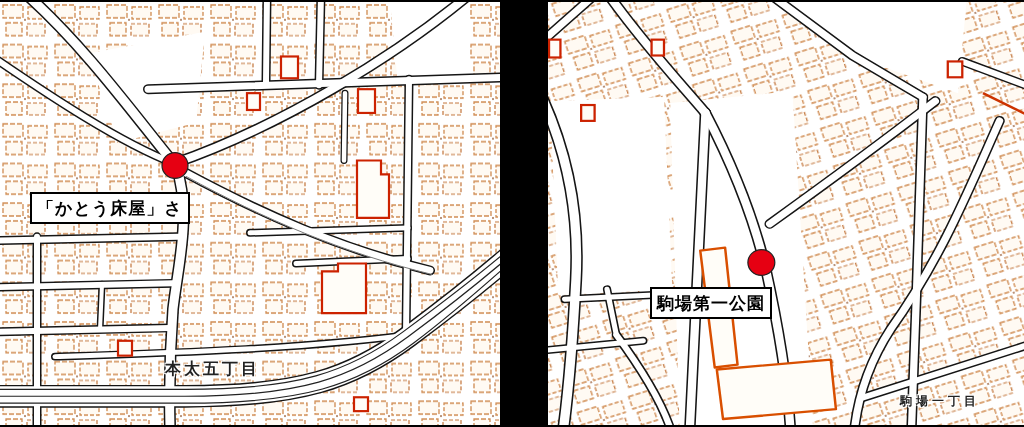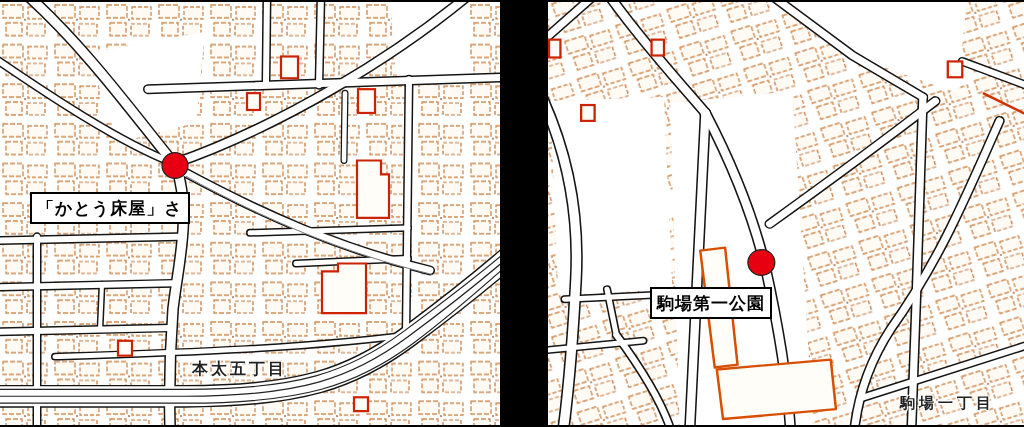--- a/index.html
+++ b/index.html
@@ -9,23 +9,23 @@
   .map-panel.right{left:548px;width:476px;padding-left:17px;}
   .map-panel svg{position:absolute;left:0;top:0;width:100%;height:100%;display:block;}
   .divider{position:absolute;left:500px;top:0;width:48px;height:427px;background:#000;}
   .poi-label{position:absolute;background:#fff;border:2px solid #000;color:#000;
              font-size:17px;font-weight:bold;letter-spacing:1px;line-height:1;
              padding:6px 5px 5px 5px;white-space:nowrap;z-index:5;}
   .area-label{position:absolute;color:#222;font-size:16px;font-weight:600;
               letter-spacing:3px;line-height:1;white-space:nowrap;z-index:4;
               text-shadow:-1px -1px 0 #fff,1px -1px 0 #fff,-1px 1px 0 #fff,1px 1px 0 #fff,0 0 3px #fff;}
   .map-panel.left .poi-label{left:30px;top:190px;}
-  .map-panel.left .area-label{left:149px;top:359px;padding-left:43px;}
+  .map-panel.left .area-label{left:165px;top:359px;}
   .map-panel.right .poi-label{left:102px;top:285px;}
-  .map-panel.right .area-label{left:352px;top:393px;letter-spacing:4px;font-size:15px;}
+  .map-panel.right .area-label{left:352px;top:393px;letter-spacing:4px;font-size:12px;}
   .rc{fill:none;stroke:#151515;stroke-linecap:round;stroke-linejoin:round;}
   .rf{fill:none;stroke:#fff;stroke-linecap:round;stroke-linejoin:round;}
   .thin{fill:none;stroke:#222;stroke-width:1.2;}
   .thing{fill:none;stroke:#777;stroke-width:1;}
   .redb{fill:#fffdf8;stroke:#cc2200;stroke-width:2.2;}
   .park{fill:#fffdf8;stroke:#d94f00;stroke-width:2.4;stroke-linejoin:round;}
   .openw{fill:#fff;stroke:none;}
 </style>
 </head>
 <body>

